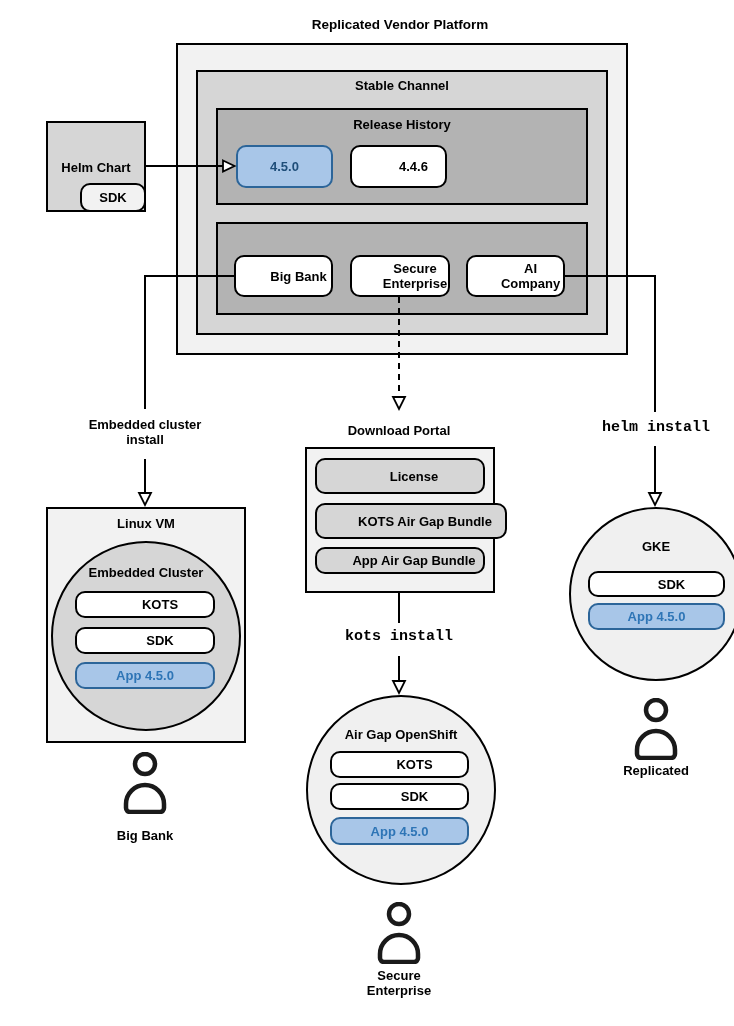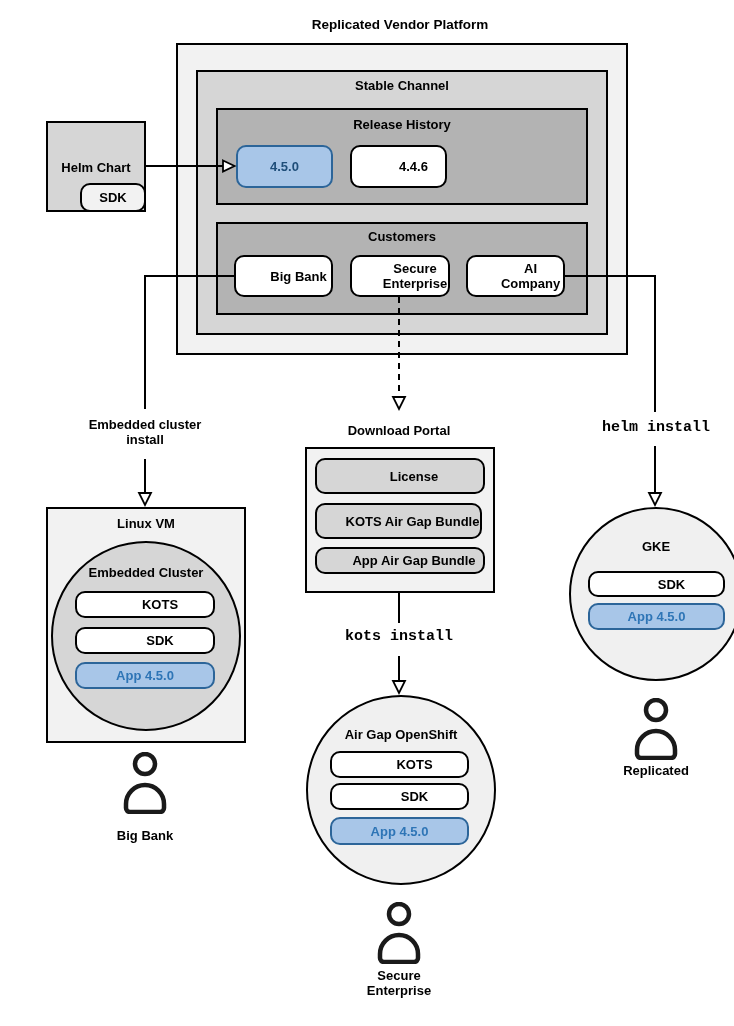--- a/index.html
+++ b/index.html
@@ -34,21 +34,20 @@
 
   <div class="bx g2" style="left:168px;top:70px;width:412px;height:265px"></div>
   <div class="lbl" style="left:168px;top:78px;width:412px">Stable Channel</div>
 
   <div class="bx g3" style="left:188px;top:108px;width:372px;height:97px"></div>
   <div class="lbl" style="left:188px;top:117px;width:372px">Release History</div>
   <div class="bx blue cell txt-dark" style="left:208px;top:145px;width:97px;height:43px">4.5.0</div>
   <div class="bx white cell" style="left:322px;top:145px;width:97px;height:43px">4.4.6</div>
 
   <div class="bx g3" style="left:188px;top:222px;width:372px;height:93px"></div>
-  <div class="lbl" style="left:188px;top:229px;width:372px">Customers</div>
   <div class="bx white cell" style="left:206px;top:255px;width:99px;height:42px">Big Bank</div>
   <div class="bx white cell" style="left:322px;top:255px;width:100px;height:42px">Secure Enterprise</div>
   <div class="bx white cell" style="left:438px;top:255px;width:99px;height:42px">AI Company</div>
 
   <div class="bx g2" style="left:18px;top:121px;width:100px;height:91px"></div>
   <div class="lbl" style="left:18px;top:160px;width:100px">Helm Chart</div>
   <div class="bx g1 cell" style="left:52px;top:183px;width:66px;height:29px">SDK</div>
 
   <div class="lbl" style="left:47px;top:417px;width:140px">Embedded cluster install</div>
 
@@ -62,21 +61,21 @@
 
   <svg class="person" style="left:93px;top:752px" width="48" height="62" viewBox="0 0 48 62">
     <circle cx="24" cy="12" r="10" fill="none" stroke="#1a1a1a" stroke-width="4.5"></circle>
     <path d="M5 52 a19 19 0 0 1 38 0 v4 a4 4 0 0 1 -4 4 h-30 a4 4 0 0 1 -4 -4 z" fill="none" stroke="#1a1a1a" stroke-width="4.5" stroke-linejoin="round"></path>
   </svg>
   <div class="lbl" style="left:47px;top:828px;width:140px">Big Bank</div>
 
   <div class="lbl" style="left:291px;top:423px;width:160px">Download Portal</div>
   <div class="bx g1" style="left:277px;top:447px;width:190px;height:146px"></div>
   <div class="bx g2 cell" style="left:287px;top:458px;width:170px;height:36px">License</div>
-  <div class="bx g2 cell" style="left:287px;top:503px;width:167px;height:36px">KOTS Air Gap Bundle</div>
+  <div class="bx g2 cell" style="left:287px;top:503px;width:192px;height:36px">KOTS Air Gap Bundle</div>
   <div class="bx g2 cell" style="left:287px;top:547px;width:170px;height:27px">App Air Gap Bundle</div>
 
   <div class="lbl mono" style="left:296px;top:629px;width:150px">kots install</div>
 
   <div class="bx circle" style="left:278px;top:695px;width:190px;height:190px;background:#F0F0F0"></div>
   <div class="lbl" style="left:278px;top:727px;width:190px">Air Gap OpenShift</div>
   <div class="bx white cell" style="left:302px;top:751px;width:139px;height:27px">KOTS</div>
   <div class="bx white cell" style="left:302px;top:783px;width:139px;height:27px">SDK</div>
   <div class="bx blue cell" style="left:302px;top:817px;width:139px;height:28px">App 4.5.0</div>
 

